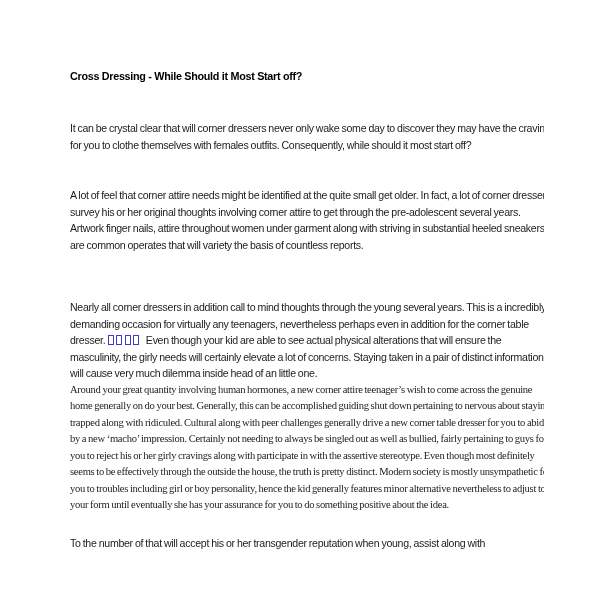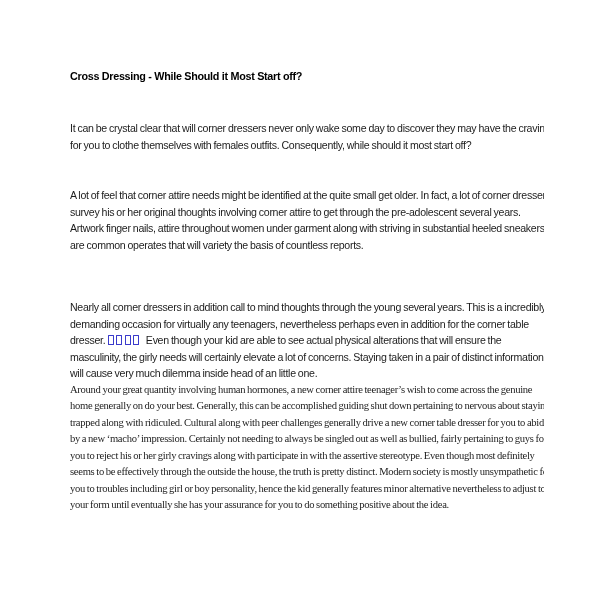--- a/index.html
+++ b/index.html
@@ -76,15 +76,16 @@
 
     <p class="para gap-c"><span>Nearly all corner dressers in addition call to mind thoughts through the young several years. This is a incredibly demanding occasion for virtually any teenagers, nevertheless perhaps even in addition for the corner table dresser.</span><span class="tofu-link">
           <span class="tofu"></span>
           <span class="tofu"></span>
           <span class="tofu"></span>
           <span class="tofu"></span>
         </span><span>Even though your kid are able to see actual physical alterations that will ensure the masculinity, the girly needs will certainly elevate a lot of concerns. Staying taken in a pair of distinct information will cause very much dilemma inside head of an little one.</span></p>
 
     <p class="para gap-d">Around your great quantity involving human hormones, a new corner attire teenager’s wish to come across the genuine home generally on do your best. Generally, this can be accomplished guiding shut down pertaining to nervous about staying trapped along with ridiculed. Cultural along with peer challenges generally drive a new corner table dresser for you to abide by a new ‘macho’ impression. Certainly not needing to always be singled out as well as bullied, fairly pertaining to guys for you to reject his or her girly cravings along with participate in with the assertive stereotype. Even though most definitely seems to be effectively through the outside the house, the truth is pretty distinct. Modern society is mostly unsympathetic for you to troubles including girl or boy personality, hence the kid generally features minor alternative nevertheless to adjust to your form until eventually she has your assurance for you to do something positive about the idea.</p>
 
+    <p class="para">To the number of that will accept his or her transgender reputation when young, assist along with</p>
 
   </div>
 </div>
 
 </body></html>

